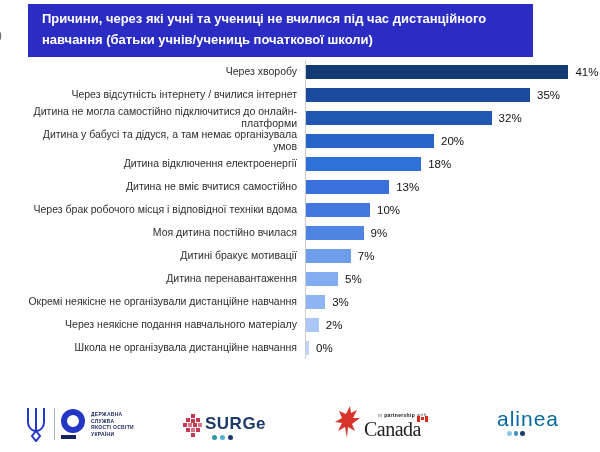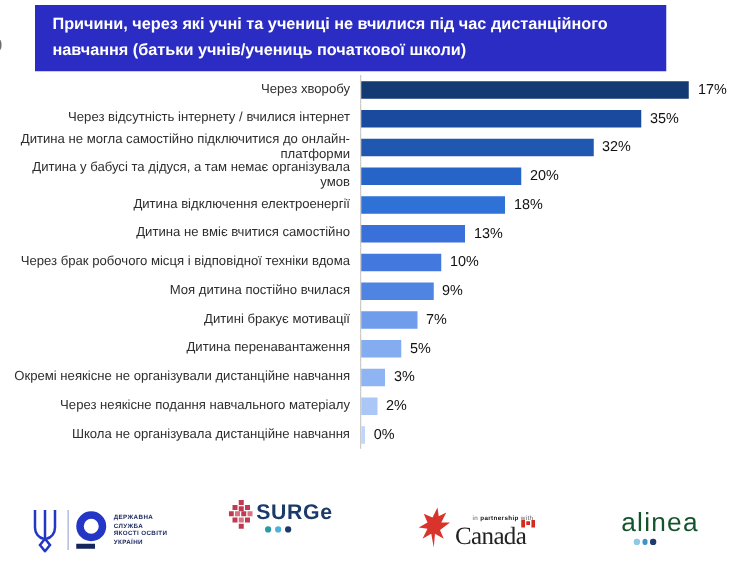--- a/index.html
+++ b/index.html
@@ -5,80 +5,80 @@
   * { margin:0; padding:0; box-sizing:border-box; }
   body { font-family:"Liberation Sans", sans-serif; background:#fff; }
   .slide { position:relative; width:600px; height:452px; background:#ffffff; overflow:hidden;border-radius:29px; }
 
   .edge-artifact { position:absolute; left:-6px; top:28px; font-size:14px; color:#6d6d6d; }
 
   .title-box { position:absolute; left:28px; top:4px; width:505px; min-height:47px;
     background:#2a2cc4; color:#ffffff; font-weight:bold; font-size:13px; line-height:1.6;
     padding:5px 13px 6px 14px; }
 
-  .chart { position:absolute; left:0; top:60px; width:600px; }
+  .chart { position:absolute; left:0; top:60px; width:600px;padding-left:17px; }
   .row { display:flex; align-items:center; min-height:23px; }
   .cat-label { width:288px; flex:none; text-align:right; padding-right:8px;
     font-size:10.5px; line-height:11.5px; color:#2e2e2e; }
   .bar-cell { flex:1; align-self:stretch; border-left:1px solid #cccccc;
     display:flex; align-items:center; min-height:23px; }
   .bar { height:14px; flex:none; }
   .val { margin-left:7px; font-size:11.5px; color:#111111; white-space:nowrap; }
 
   .footer { position:absolute; left:0; top:398px; width:600px; height:54px; }
   .logo { position:absolute; display:flex; align-items:center; }
 
   .logo-sesu { left:24px; top:8px; gap:6px; }
   .sesu-divider { width:1px; height:32px; background:#a7b0d6; }
   .ring-wrap { display:flex; flex-direction:column; align-items:flex-start; }
   .ring { width:24px; height:24px; border:6px solid #2336c5; border-radius:50%; }
   .ring-base { width:15px; height:4px; background:#16245c; margin-top:2px; }
   .sesu-text { font-size:5px; font-weight:bold; line-height:6.5px; letter-spacing:.3px;
     color:#16245c; text-transform:uppercase; }
 
-  .logo-surge { left:183px; top:2px; gap:2px; }
+  .logo-surge { left:183px; top:16px; gap:2px; }
   .surge-col { display:flex; flex-direction:column; }
   .surge-name { font-size:17px; font-weight:600; color:#1b3a69; letter-spacing:.5px; line-height:18px; }
   .dots { display:flex; gap:3px; margin-top:2px; padding-left:7px; }
   .dot { width:5px; height:5px; border-radius:50%; }
 
   .logo-canada { left:334px; top:6px; gap:4px; align-items:flex-end; }
   .canada-col { display:flex; flex-direction:column; }
   .canada-tagline { font-size:5px; color:#555555; letter-spacing:.3px; margin:8px 0 1px 14px; }
   .canada-tagline b { color:#111111; }
   .canada-word { position:relative; font-family:"Liberation Serif", serif; font-size:20px;
     color:#222222; line-height:20px; letter-spacing:-.5px; }
   .mini-flag { position:absolute; right:-1px; top:-3px; display:flex; width:11px; height:6px; }
   .mini-flag .red { width:3px; background:#d52b1e; }
   .mini-flag .white { flex:1; background:#ffffff; position:relative; }
   .mini-flag .white::after { content:""; position:absolute; left:1px; top:1px; width:3px; height:3px;
     background:#d52b1e; }
 
   .logo-alinea { left:497px; top:10px; }
   .alinea-col { display:flex; flex-direction:column; }
-  .alinea-name { font-size:21px; color:#14532d; letter-spacing:1px; line-height:22px; }
+  .alinea-name { font-size:21px; color:#0369a1; letter-spacing:1px; line-height:22px; }
   .alinea-dots { display:flex; gap:2px; margin-top:1px; padding-left:10px; }
   .alinea-dots .dot { width:4.5px; height:4.5px; }
 </style>
 </head>
 <body>
 
 <div class="slide">
 
   <span class="edge-artifact">0</span>
 
   <div class="title-box">Причини, через які учні та учениці не вчилися під час дистанційного навчання (батьки учнів/учениць початкової школи)</div>
 
   <div class="chart">
     <div>
         <div class="row">
           <div class="cat-label">Через хворобу</div>
           <div class="bar-cell">
             <div class="bar" style="width: 262.4px; background: rgb(19, 58, 115);"></div>
-            <span class="val">17%</span>
+            <span class="val">41%</span>
           </div>
         </div>
         <div class="row">
           <div class="cat-label">Через відсутність інтернету / вчилися інтернет</div>
           <div class="bar-cell">
             <div class="bar" style="width: 224px; background: rgb(26, 74, 157);"></div>
             <span class="val">35%</span>
           </div>
         </div>
         <div class="row">

